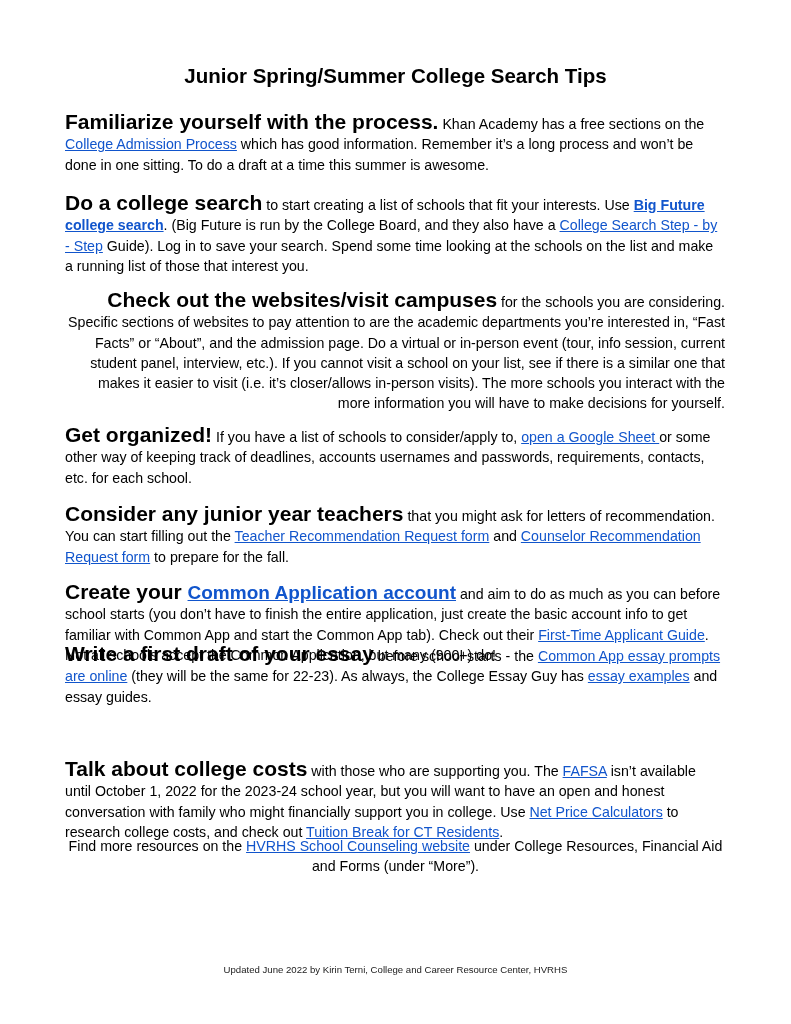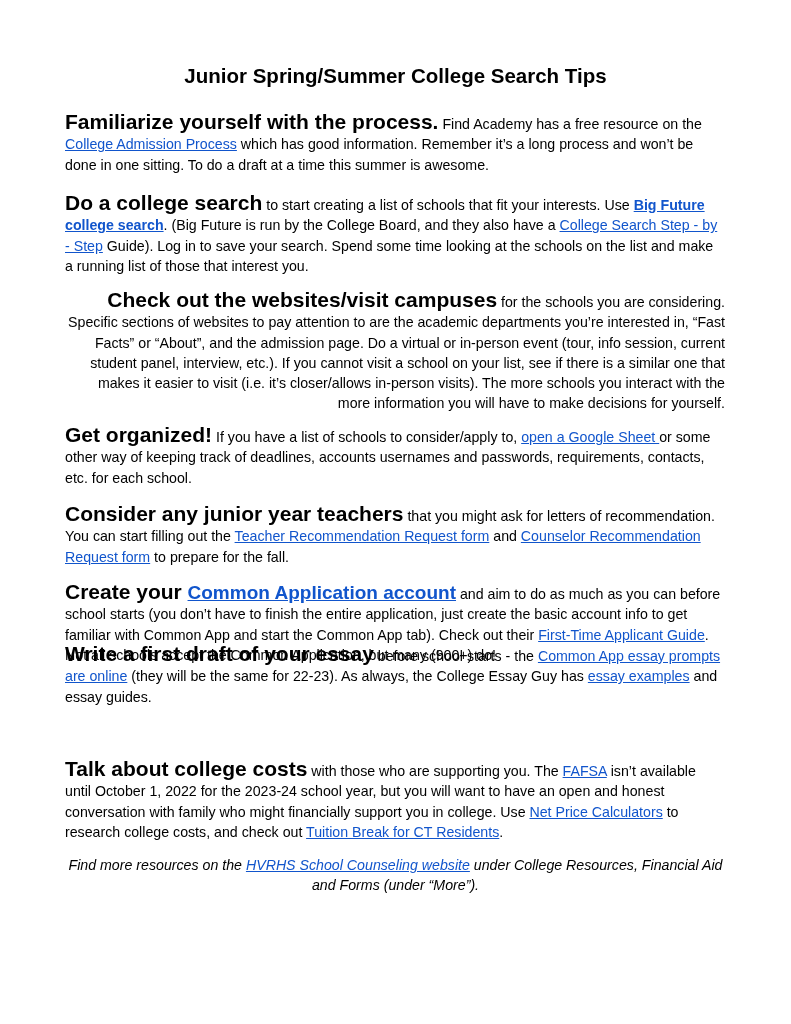--- a/index.html
+++ b/index.html
@@ -18,21 +18,21 @@
             font-size: 9.6px; color: #222222; }
 </style>
 </head>
 <body>
 
 <div class="page">
 
   <div class="title">Junior Spring/Summer College Search Tips</div>
 
   <div class="para" style="top:112px;">
-    <span class="lead">Familiarize yourself with the process.</span><span> Find Academy has a free resource on the </span><a class="lnk" href="#">College Admission Process</a><span> which has good information. Remember it’s a long process and won’t be done in one sitting. To do a draft at a time this summer is awesome.</span>
+    <span class="lead">Familiarize yourself with the process.</span><span> Khan Academy has a free sections on the </span><a class="lnk" href="#">College Admission Process</a><span> which has good information. Remember it’s a long process and won’t be done in one sitting. To do a draft at a time this summer is awesome.</span>
   </div>
 
   <div class="para" style="top:193px;">
     <span class="lead">Do a college search</span><span> to start creating a list of schools that fit your interests. Use </span><a class="lnk bold" href="#">Big Future college search</a><span>. (Big Future is run by the College Board, and they also have a </span><a class="lnk" href="#">College Search Step - by - Step</a><span> Guide). Log in to save your search. Spend some time looking at the schools on the list and make a running list of those that interest you.</span>
   </div>
 
   <div class="para" style="top:290px;text-align:right;">
     <span class="lead">Check out the websites/visit campuses</span><span> for the schools you are considering. Specific sections of websites to pay attention to are the academic departments you’re interested in, “Fast Facts” or “About”, and the admission page. Do a virtual or in-person event (tour, info session, current student panel, interview, etc.). If you cannot visit a school on your list, see if there is a similar one that makes it easier to visit (i.e. it’s closer/allows in-person visits). The more schools you interact with the more information you will have to make decisions for yourself.</span>
   </div>
 
@@ -49,17 +49,18 @@
   </div>
 
   <div class="para" style="top:644px;">
     <span class="lead">Write a first draft of your essay</span><span> before school starts - the </span><a class="lnk" href="#">Common App essay prompts are online</a><span> (they will be the same for 22-23). As always, the College Essay Guy has </span><a class="lnk" href="#">essay examples</a><span> and essay guides.</span>
   </div>
 
   <div class="para" style="top:759px;">
     <span class="lead">Talk about college costs</span><span> with those who are supporting you. The </span><a class="lnk" href="#">FAFSA</a><span> isn’t available until October 1, 2022 for the 2023-24 school year, but you will want to have an open and honest conversation with family who might financially support you in college. Use </span><a class="lnk" href="#">Net Price Calculators</a><span> to research college costs, and check out </span><a class="lnk" href="#">Tuition Break for CT Residents</a><span>.</span>
   </div>
 
-  <div class="para center" style="top:855px;font-style:italic;">
+  <div class="para center" style="top:836px;">
     <span>Find more resources on the </span><a class="lnk" href="#">HVRHS School Counseling website</a><span> under College Resources, Financial Aid and Forms (under “More”).</span>
   </div>
 
+  <div class="footer">Updated June 2022 by Kirin Terni, College and Career Resource Center, HVRHS</div>
 </div>
 
 </body></html>

